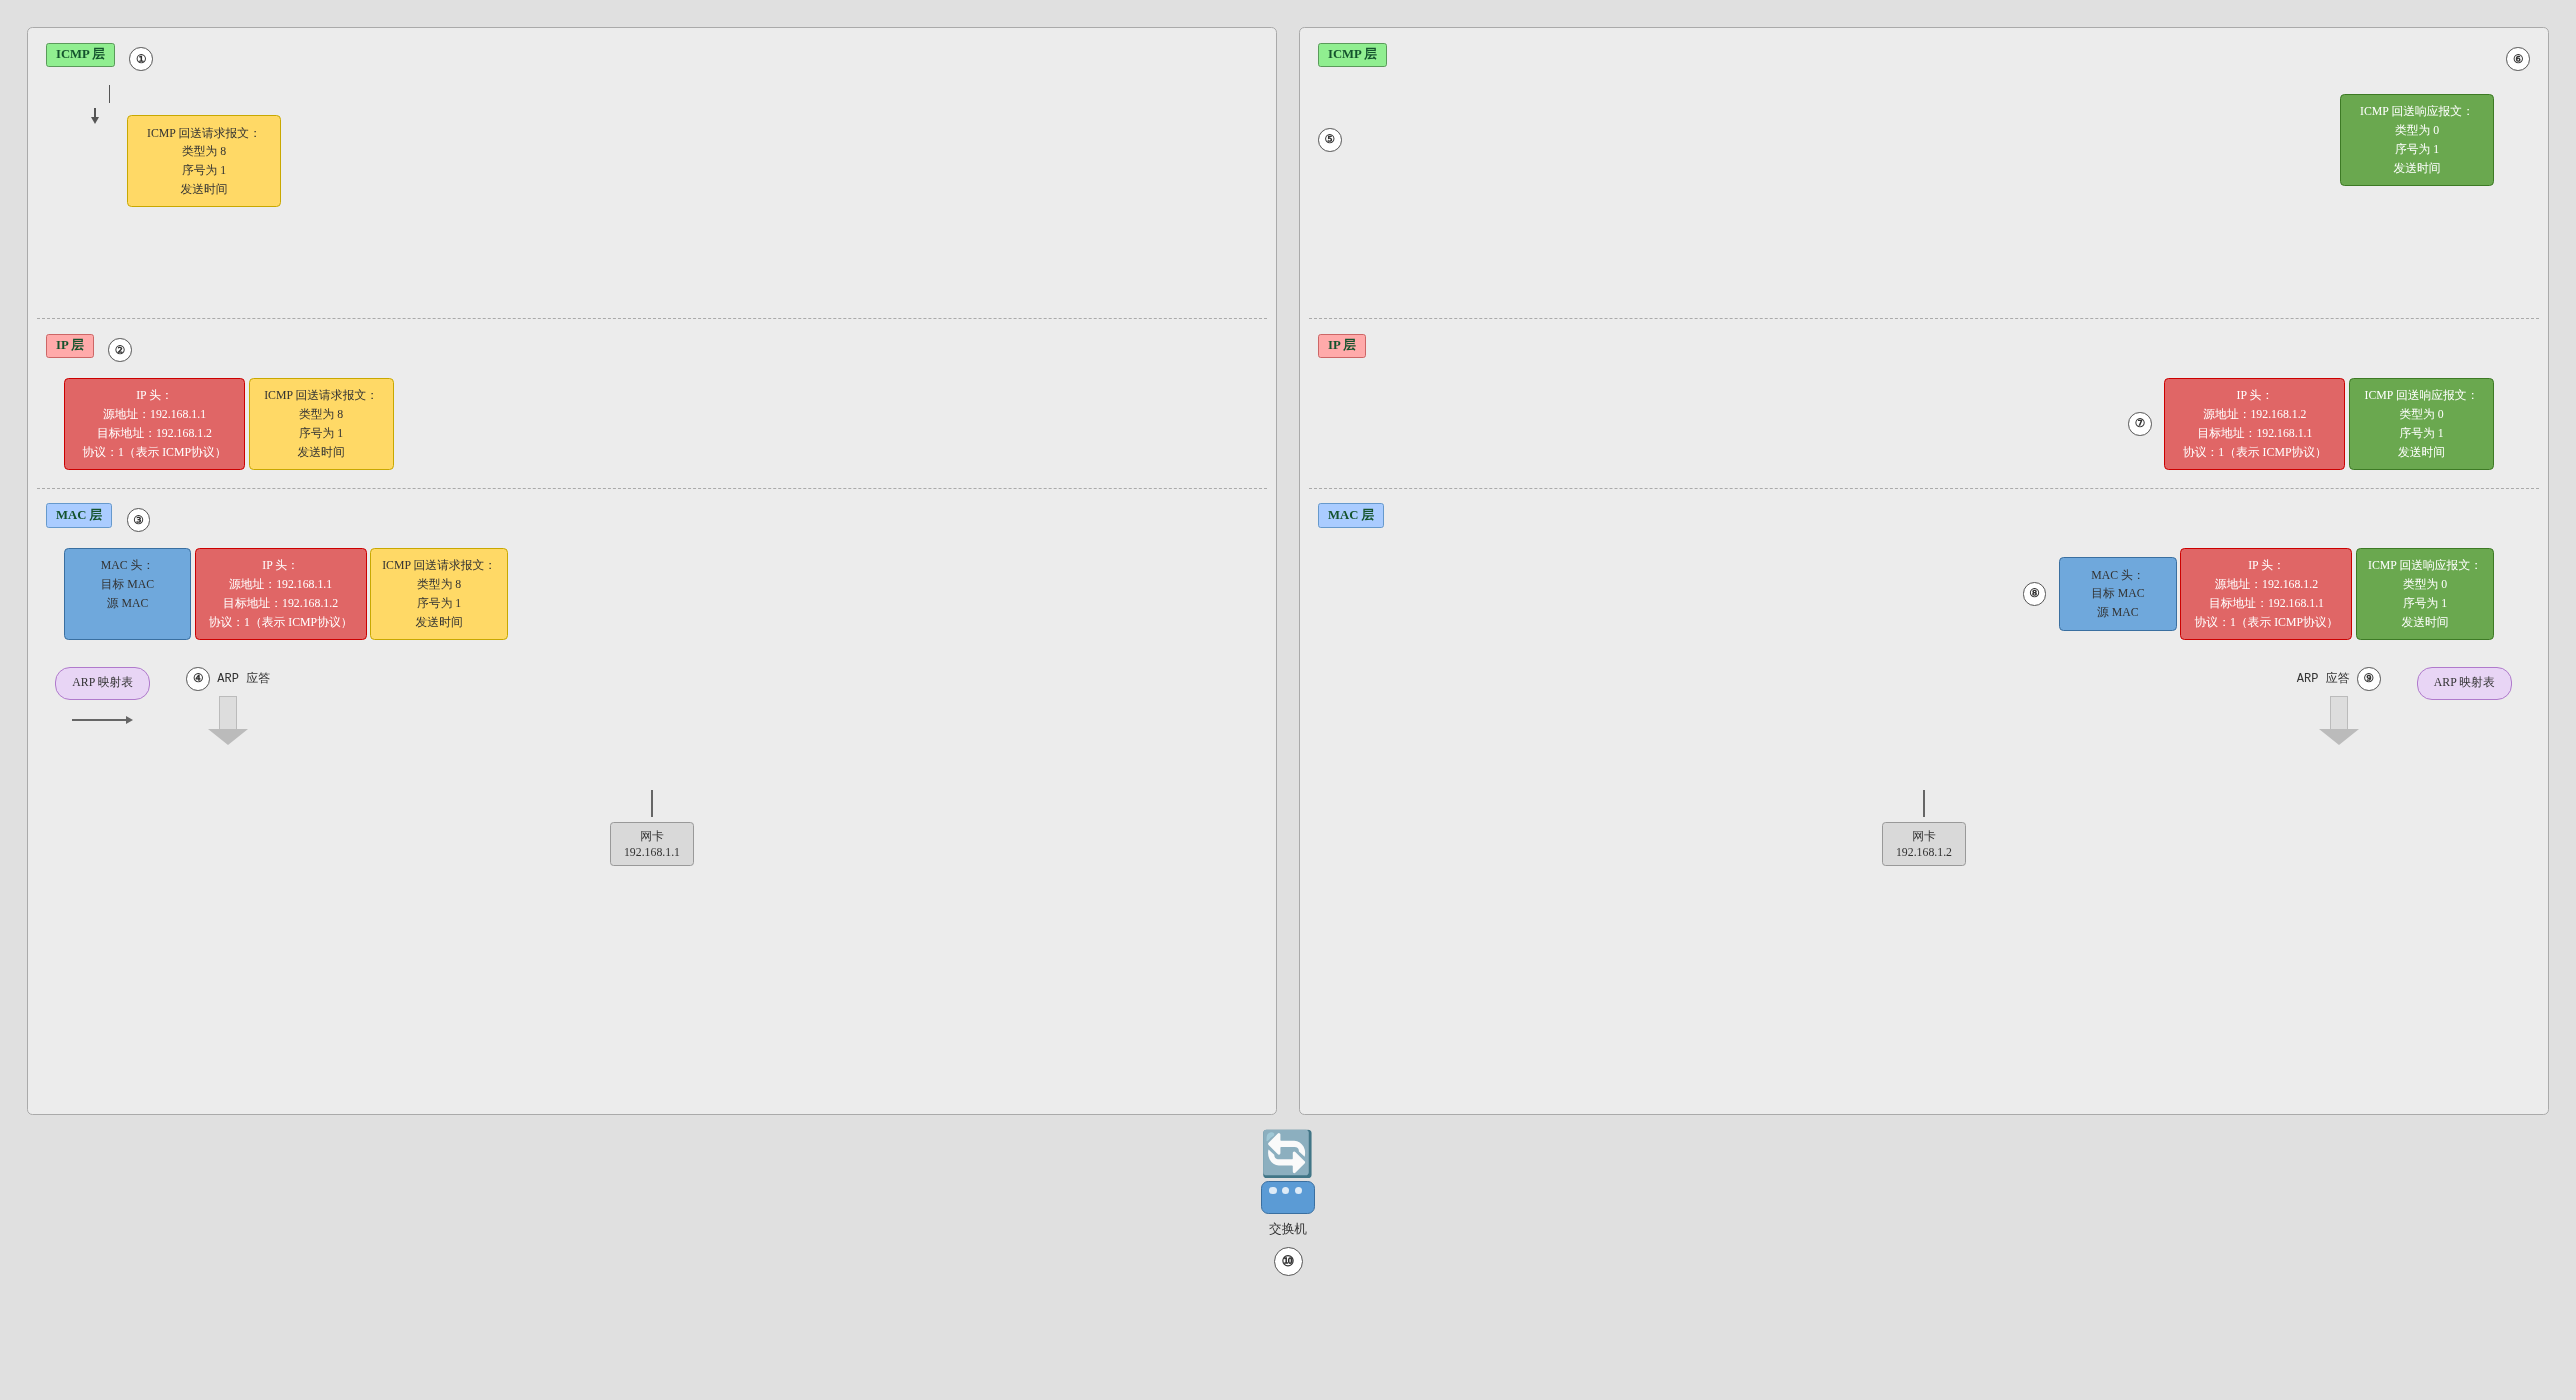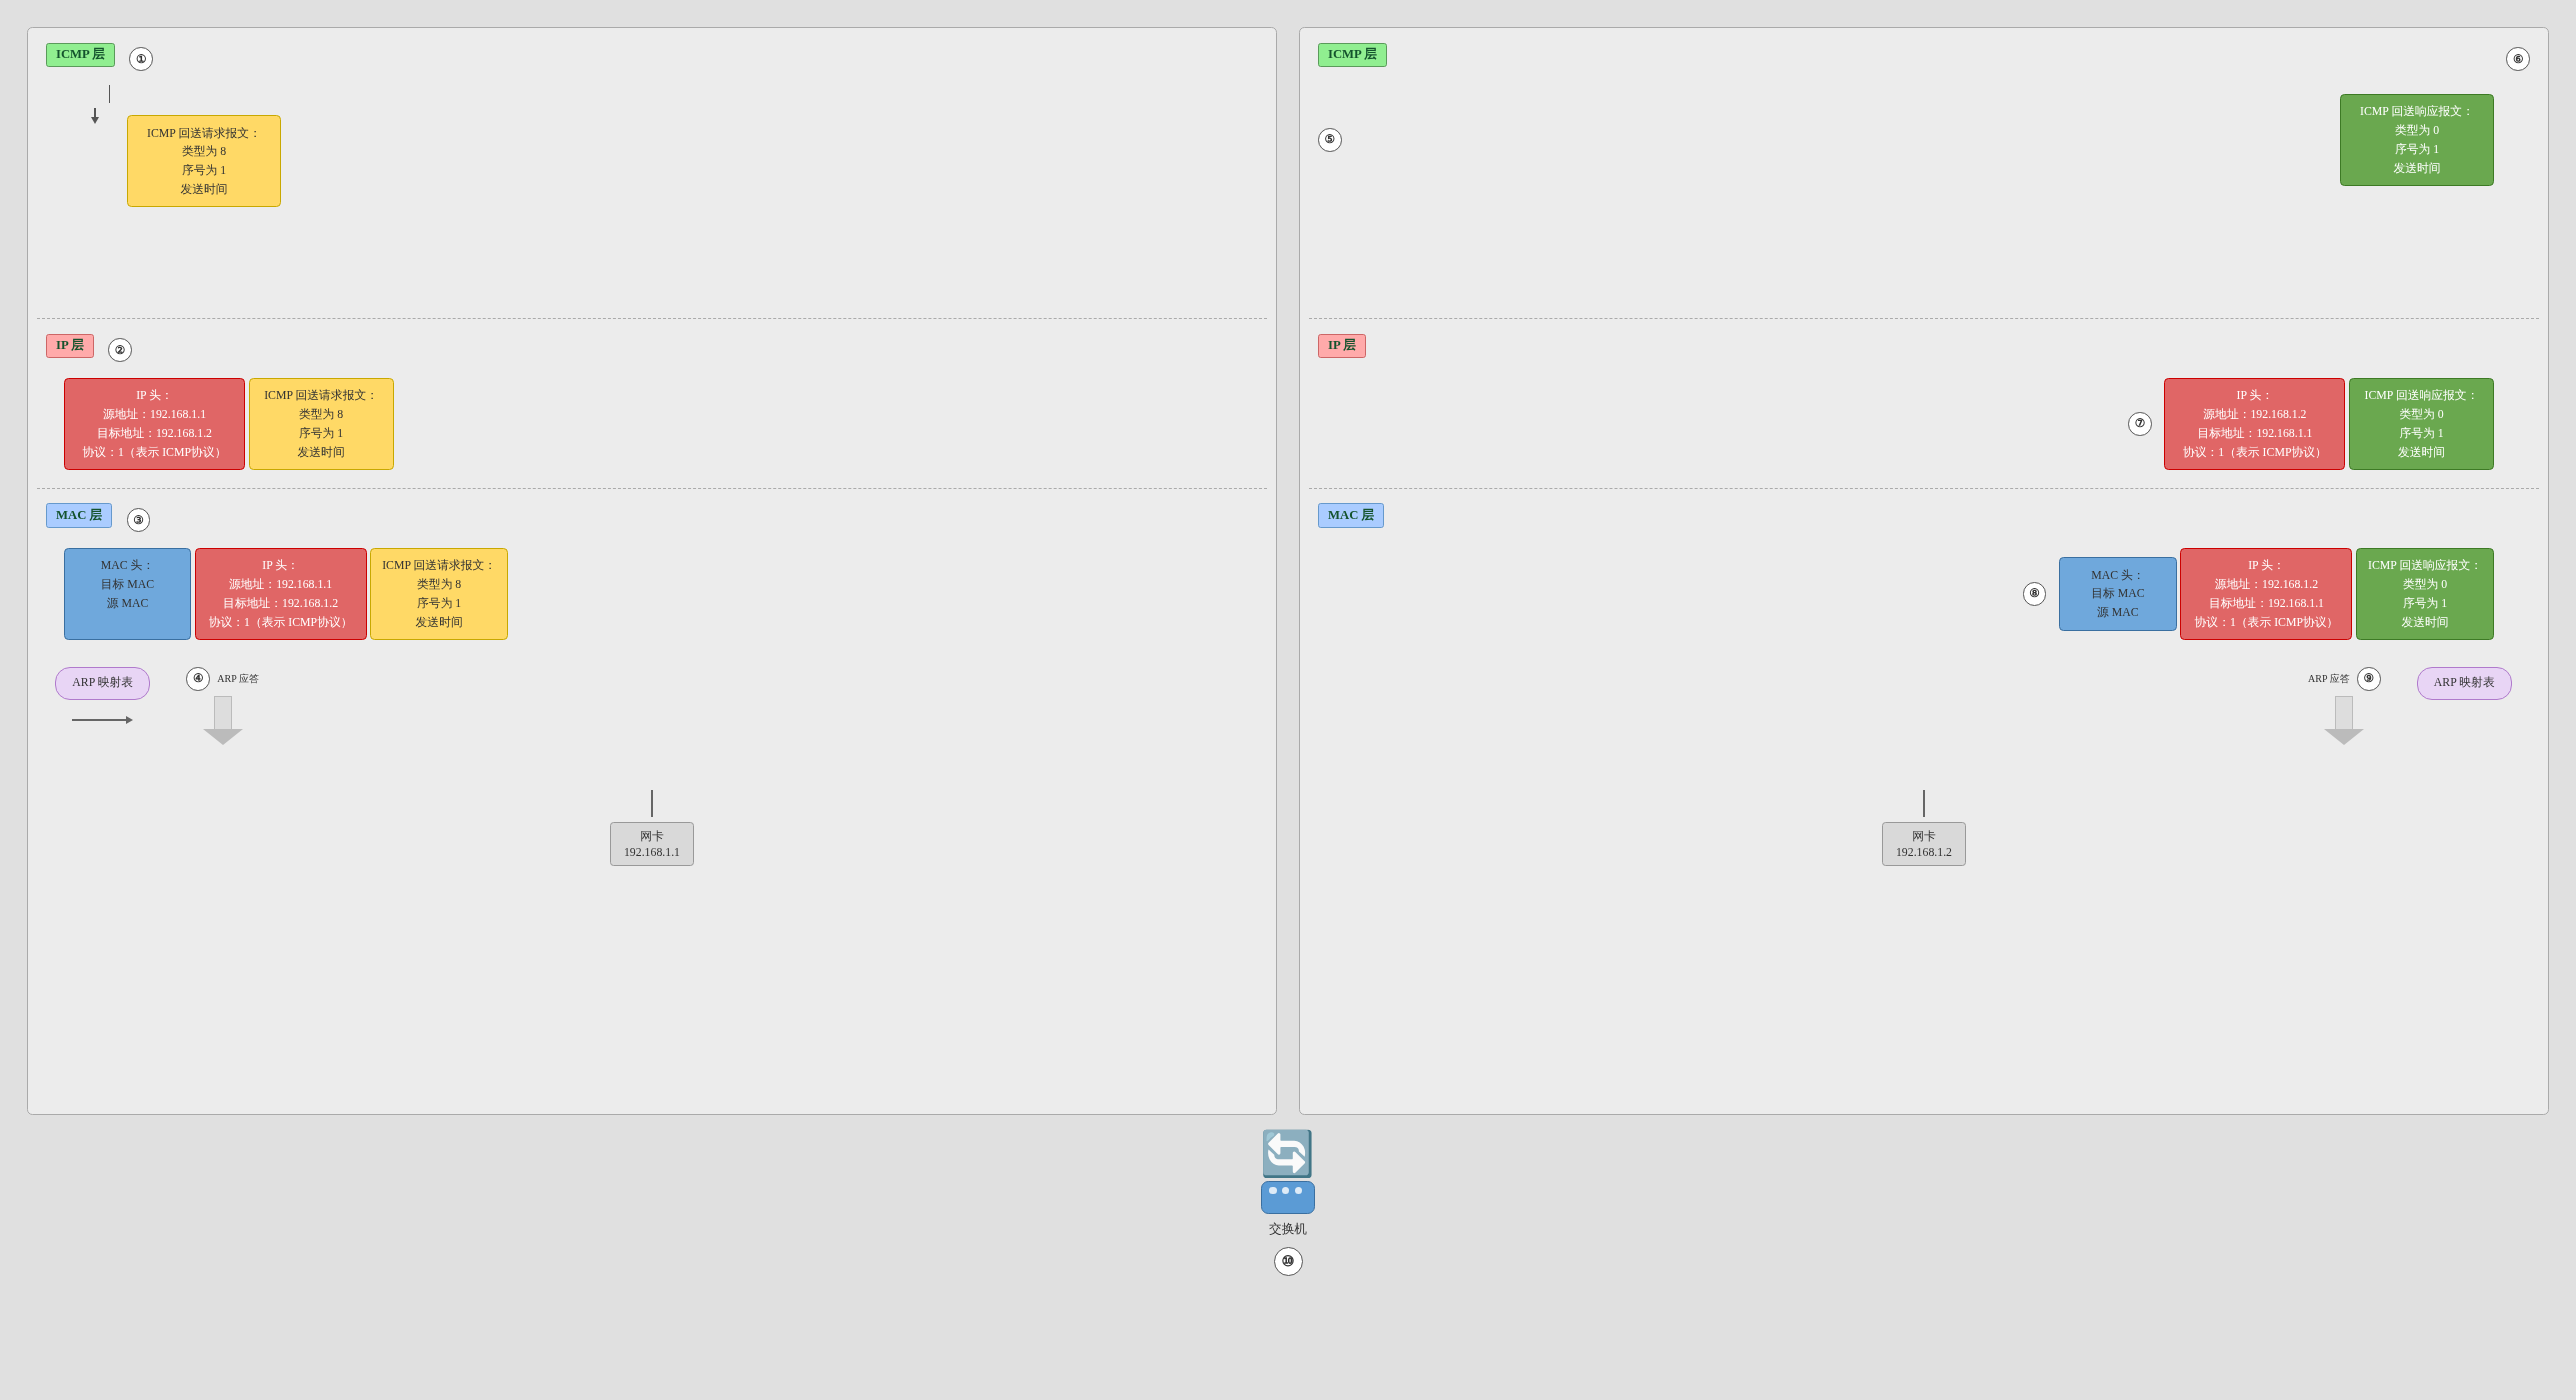--- a/index.html
+++ b/index.html
@@ -147,22 +147,23 @@
       border: 1.4px solid #b07acc;
       border-radius: 15px;
       padding: 7.3px 16.3px;
       font-size: 11.8px;
       color: #333;
       text-align: center;
     }
 
     
     .label-text {
-      font-size: 10px;
-      color: #333;
+      font-size: 12px;
+      color: #333;
+      font-family: Liberation Mono, monospace;
     }
   </style>
 </head>
 <body>
 
 <div class="wrapper">
   <div class="panels-row">
 
     <div class="left-panel">
 

